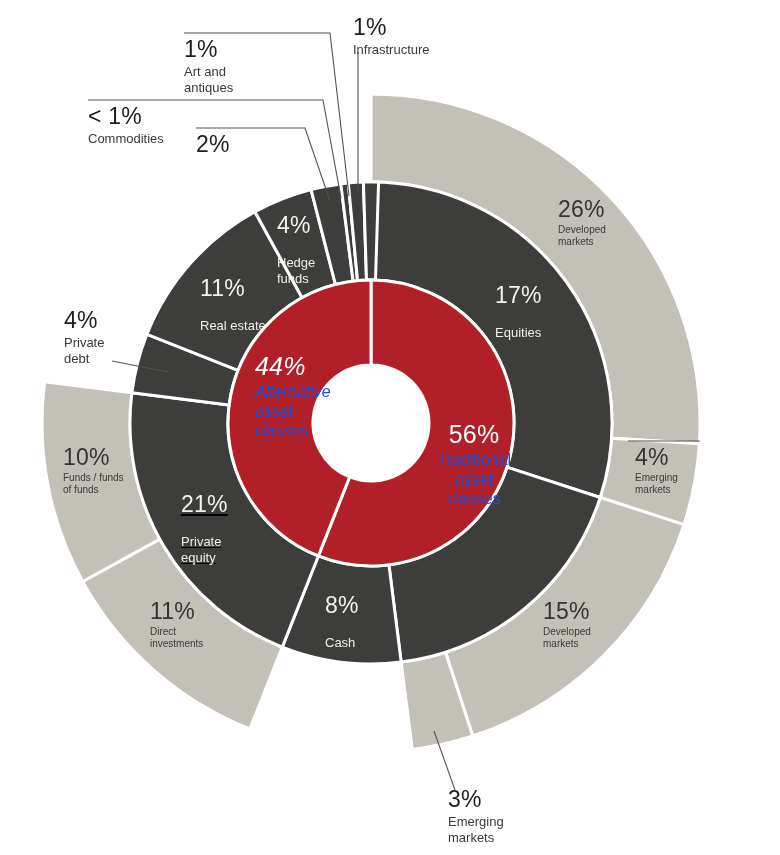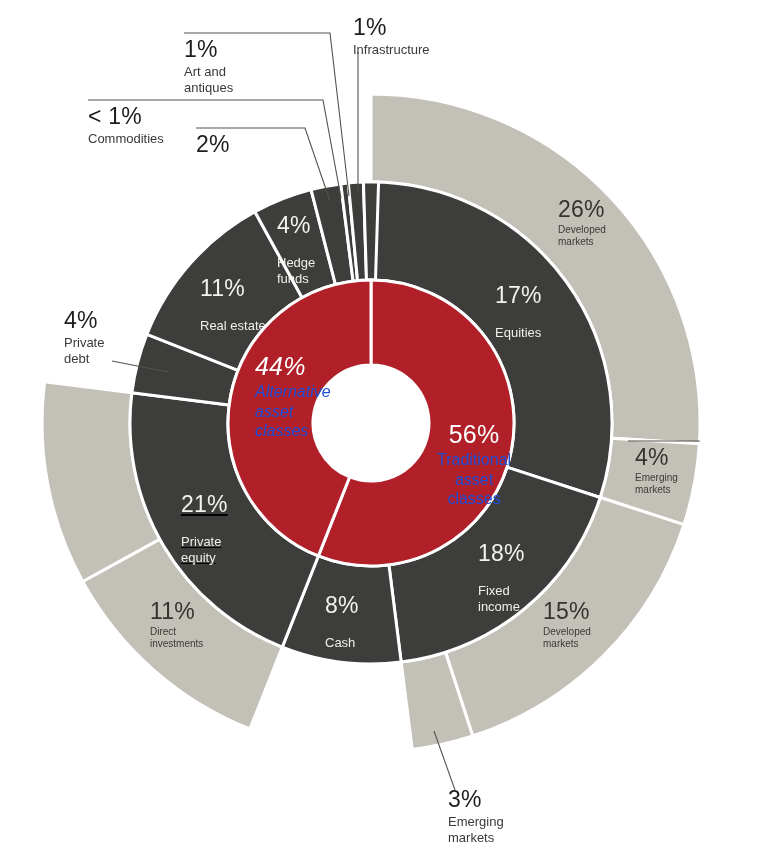--- a/index.html
+++ b/index.html
@@ -112,25 +112,20 @@
     <span class="pct">56%</span>
     <span class="nm">Traditional
 asset
 classes</span>
   </div>
 
   <div class="lbl on-dark" style="left:495px; top:282px;">
     <span class="pct">17%</span>
     <span class="nm">Equities</span>
   </div>
-  <div class="lbl on-dark" style="left:478px; top:540px;">
-    <span class="pct">18%</span>
-    <span class="nm">Fixed
-income</span>
-  </div>
   <div class="lbl on-dark" style="left:325px; top:592px;">
     <span class="pct">8%</span>
     <span class="nm">Cash</span>
   </div>
   <div class="lbl on-dark" style="left:181px; top:491px;text-decoration:underline;">
     <span class="pct">21%</span>
     <span class="nm">Private
 equity</span>
   </div>
   <div class="lbl on-dark" style="left:200px; top:275px;">
@@ -150,20 +145,25 @@
   </div>
   <div class="lbl on-light" style="left:543px; top:598px;">
     <span class="pct">15%</span>
     <span class="nm">Developed
 markets</span>
   </div>
   <div class="lbl on-light" style="left:150px; top:598px;">
     <span class="pct">11%</span>
     <span class="nm">Direct
 investments</span>
+  </div>
+  <div class="lbl on-light" style="left:63px; top:444px;">
+    <span class="pct">10%</span>
+    <span class="nm">Funds / funds
+of funds</span>
   </div>
   <div class="lbl on-light" style="left:635px; top:444px;">
     <span class="pct">4%</span>
     <span class="nm">Emerging
 markets</span>
   </div>
 
   <div class="lbl on-white" style="left:353px; top:14px;">
     <span class="pct">1%</span>
     <span class="nm">Infrastructure</span>

